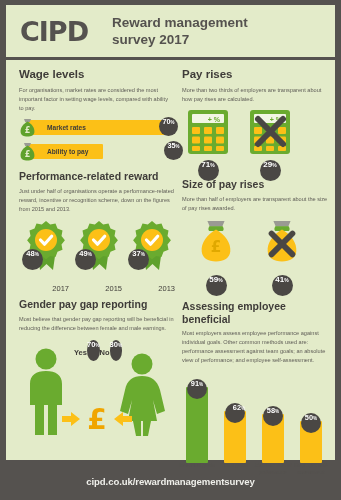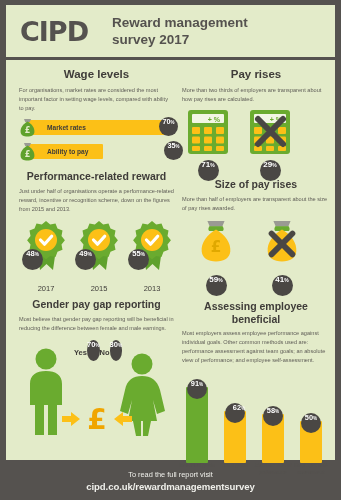--- a/index.html
+++ b/index.html
@@ -30,21 +30,21 @@
   .panel {
     position:absolute; left:6px; top:60px; width:329px; height:400px;
     background:#e3ebc9;
   }
   .col { position:absolute; }
   .colL { left:13px; width:155px; }
   .colR { left:176px; width:148px; }
 
   h2 {
     font-size:11.5px; font-weight:bold; color:#3f3c39;
-    margin-bottom:4px; line-height:1.2;text-align:center;
+    margin-bottom:4px; line-height:1.2;
   }
   h2.sm { font-size:10.5px; }
   p.desc {
     font-size:5.6px; color:#5f5d57; line-height:1.62; margin-bottom:6px;
   }
 
   
   .barrow { position:relative; height:17px; margin-bottom:7px; }
   .bar {
     position:absolute; left:9px; top:1px; height:15px;
@@ -74,21 +74,21 @@
   .calc { position:relative; width:40px; height:44px; }
   .pcircle {
     width:21px; height:21px; border-radius:50%; background:#4a4744;
     color:#fff; display:flex; align-items:baseline; justify-content:center;
     font-size:8px; font-weight:bold; margin-top:6px;
   }
   .pcircle .u { font-size:.62em; }
 
   
   .rosrow { display:flex; gap:7px; margin-top:5px; margin-left:4px; }
-  .rositem { position:relative; width:46px; display:flex; flex-direction:column; align-items:center; }
+  .rositem { position:relative; width:46px; display:flex; flex-direction:column; align-items:flex-end; }
   .rosbadge { position:relative; width:46px; height:52px; }
   .rospct {
     position:absolute; left:-1px; top:29px;
     width:21px; height:21px; border-radius:50%;
     background:#4a4744; color:#fff; font-size:7.6px; font-weight:bold;
     display:flex; align-items:baseline; justify-content:center; z-index:5;
   }
   .rospct .u { font-size:.62em; }
   .rosyear { font-size:7.5px; font-weight:normal; color:#3f3c39; margin-top:12px; }
 
@@ -293,21 +293,21 @@
         <div class="rositem">
           <div class="rosbadge">
             <svg viewBox="0 0 46 52" width="46" height="52">
               <path d="M23 33 l-8 3 l2 14 l6.5 -6 l6.5 6 l2 -14 z" fill="#5fa12c"></path>
               <path d="M23 1 l4.2 3.4 l5.3 -1 l2 5 l5 2.1 l-1 5.4 l3.4 4.3 l-3.4 4.2 l1 5.4 l-5 2 l-2 5.1 l-5.3 -1 l-4.2 3.4 l-4.2 -3.4 l-5.3 1 l-2 -5.1 l-5 -2 l1 -5.4 l-3.4 -4.2 l3.4 -4.3 l-1 -5.4 l5 -2.1 l2 -5 l5.3 1 z" fill="#6aab2f"></path>
               <circle cx="23" cy="20" r="11" fill="#fcc017"></circle>
               <path d="M17.5 20 l4 4.2 l7.2 -8" stroke="#fff" stroke-width="3.2" fill="none" stroke-linecap="round" stroke-linejoin="round"></path>
             </svg>
           </div>
           <div class="rospct">
-              <span>55</span>
+              <span>37</span>
               <span class="u">%</span>
             </div>
           <div class="rosyear">2013</div>
         </div>
       </div>
     </div>
 
     <div class="col colR" style="top:118px;">
       <h2 class="sm">Size of pay rises</h2>
       <p class="desc">More than half of employers are transparent about the size of pay rises awarded.</p>
@@ -431,17 +431,16 @@
         <div class="clab" style="left:-5px;">Individual goals</div>
         <div class="clab" style="left:33px;">Team goals</div>
         <div class="clab" style="left:71px;">Absolute view of performance</div>
         <div class="clab" style="left:109px;">Employee self-assessment</div>
       </div>
     </div>
 
   </div>
 
   <div class="footer">
-    <div class="f1">To read the full report visit</div>
     <div class="f2">cipd.co.uk/rewardmanagementsurvey</div>
   </div>
 
 </div>
 
 </body></html>

